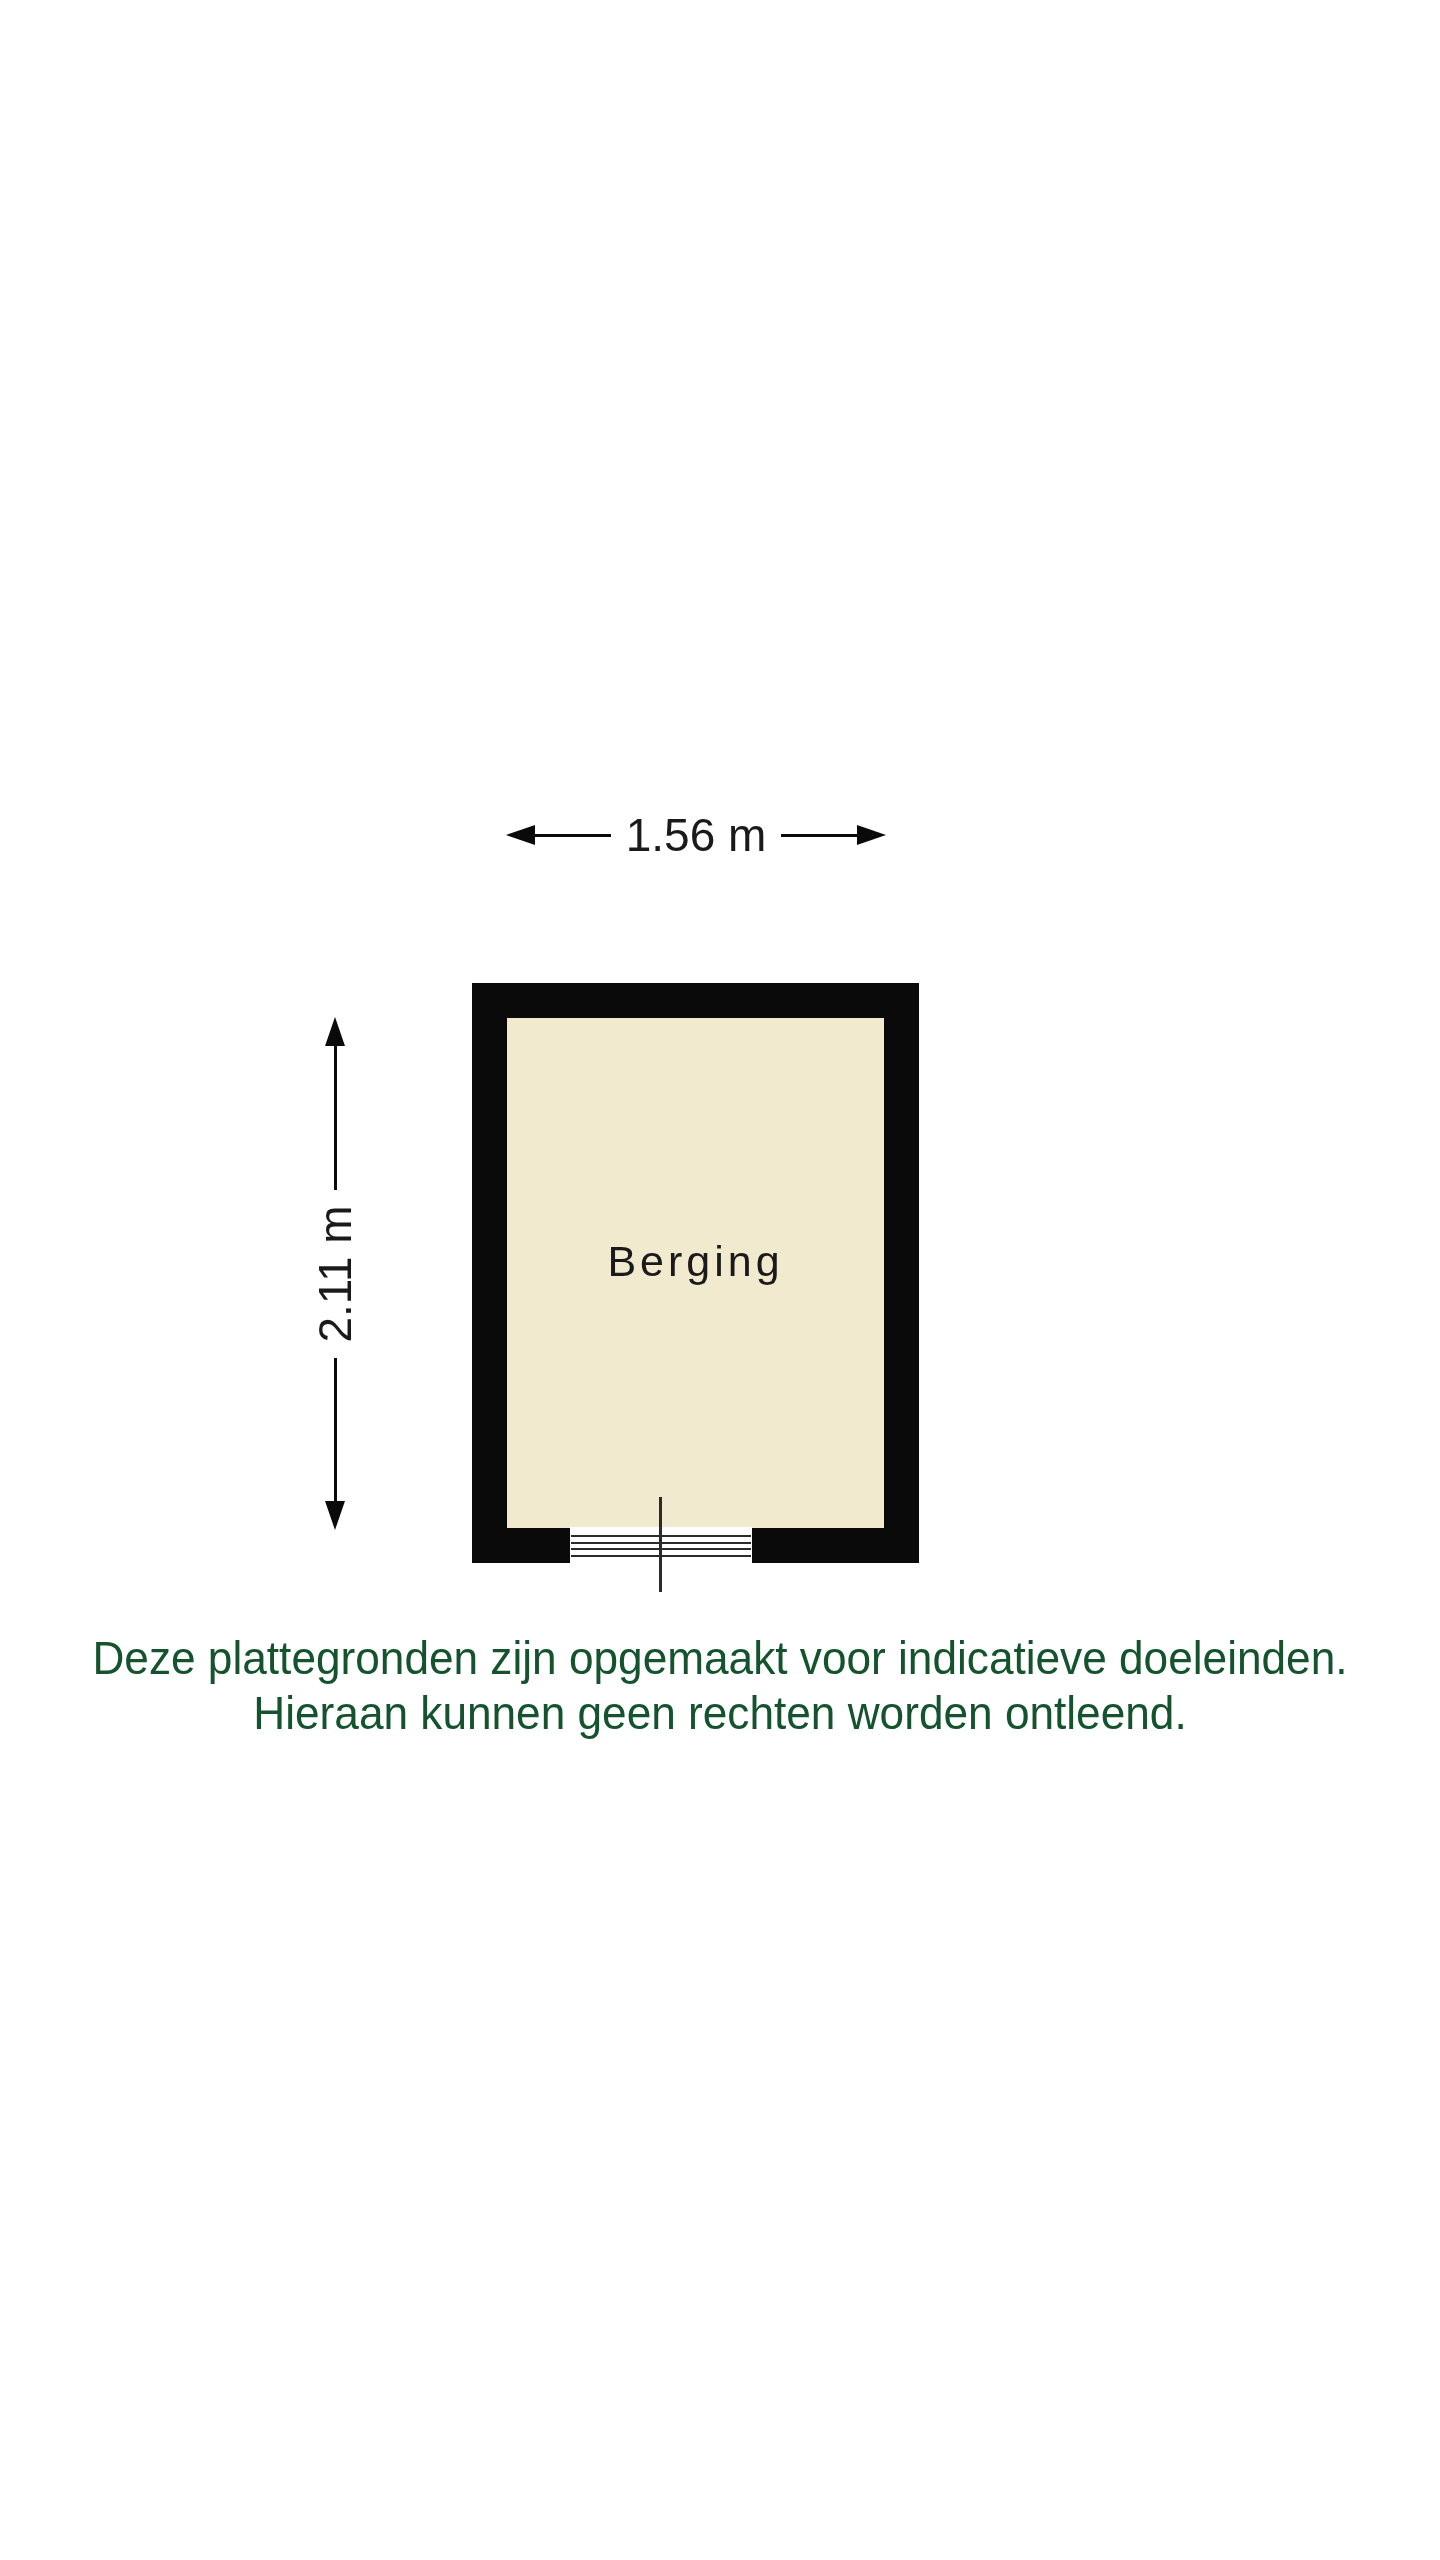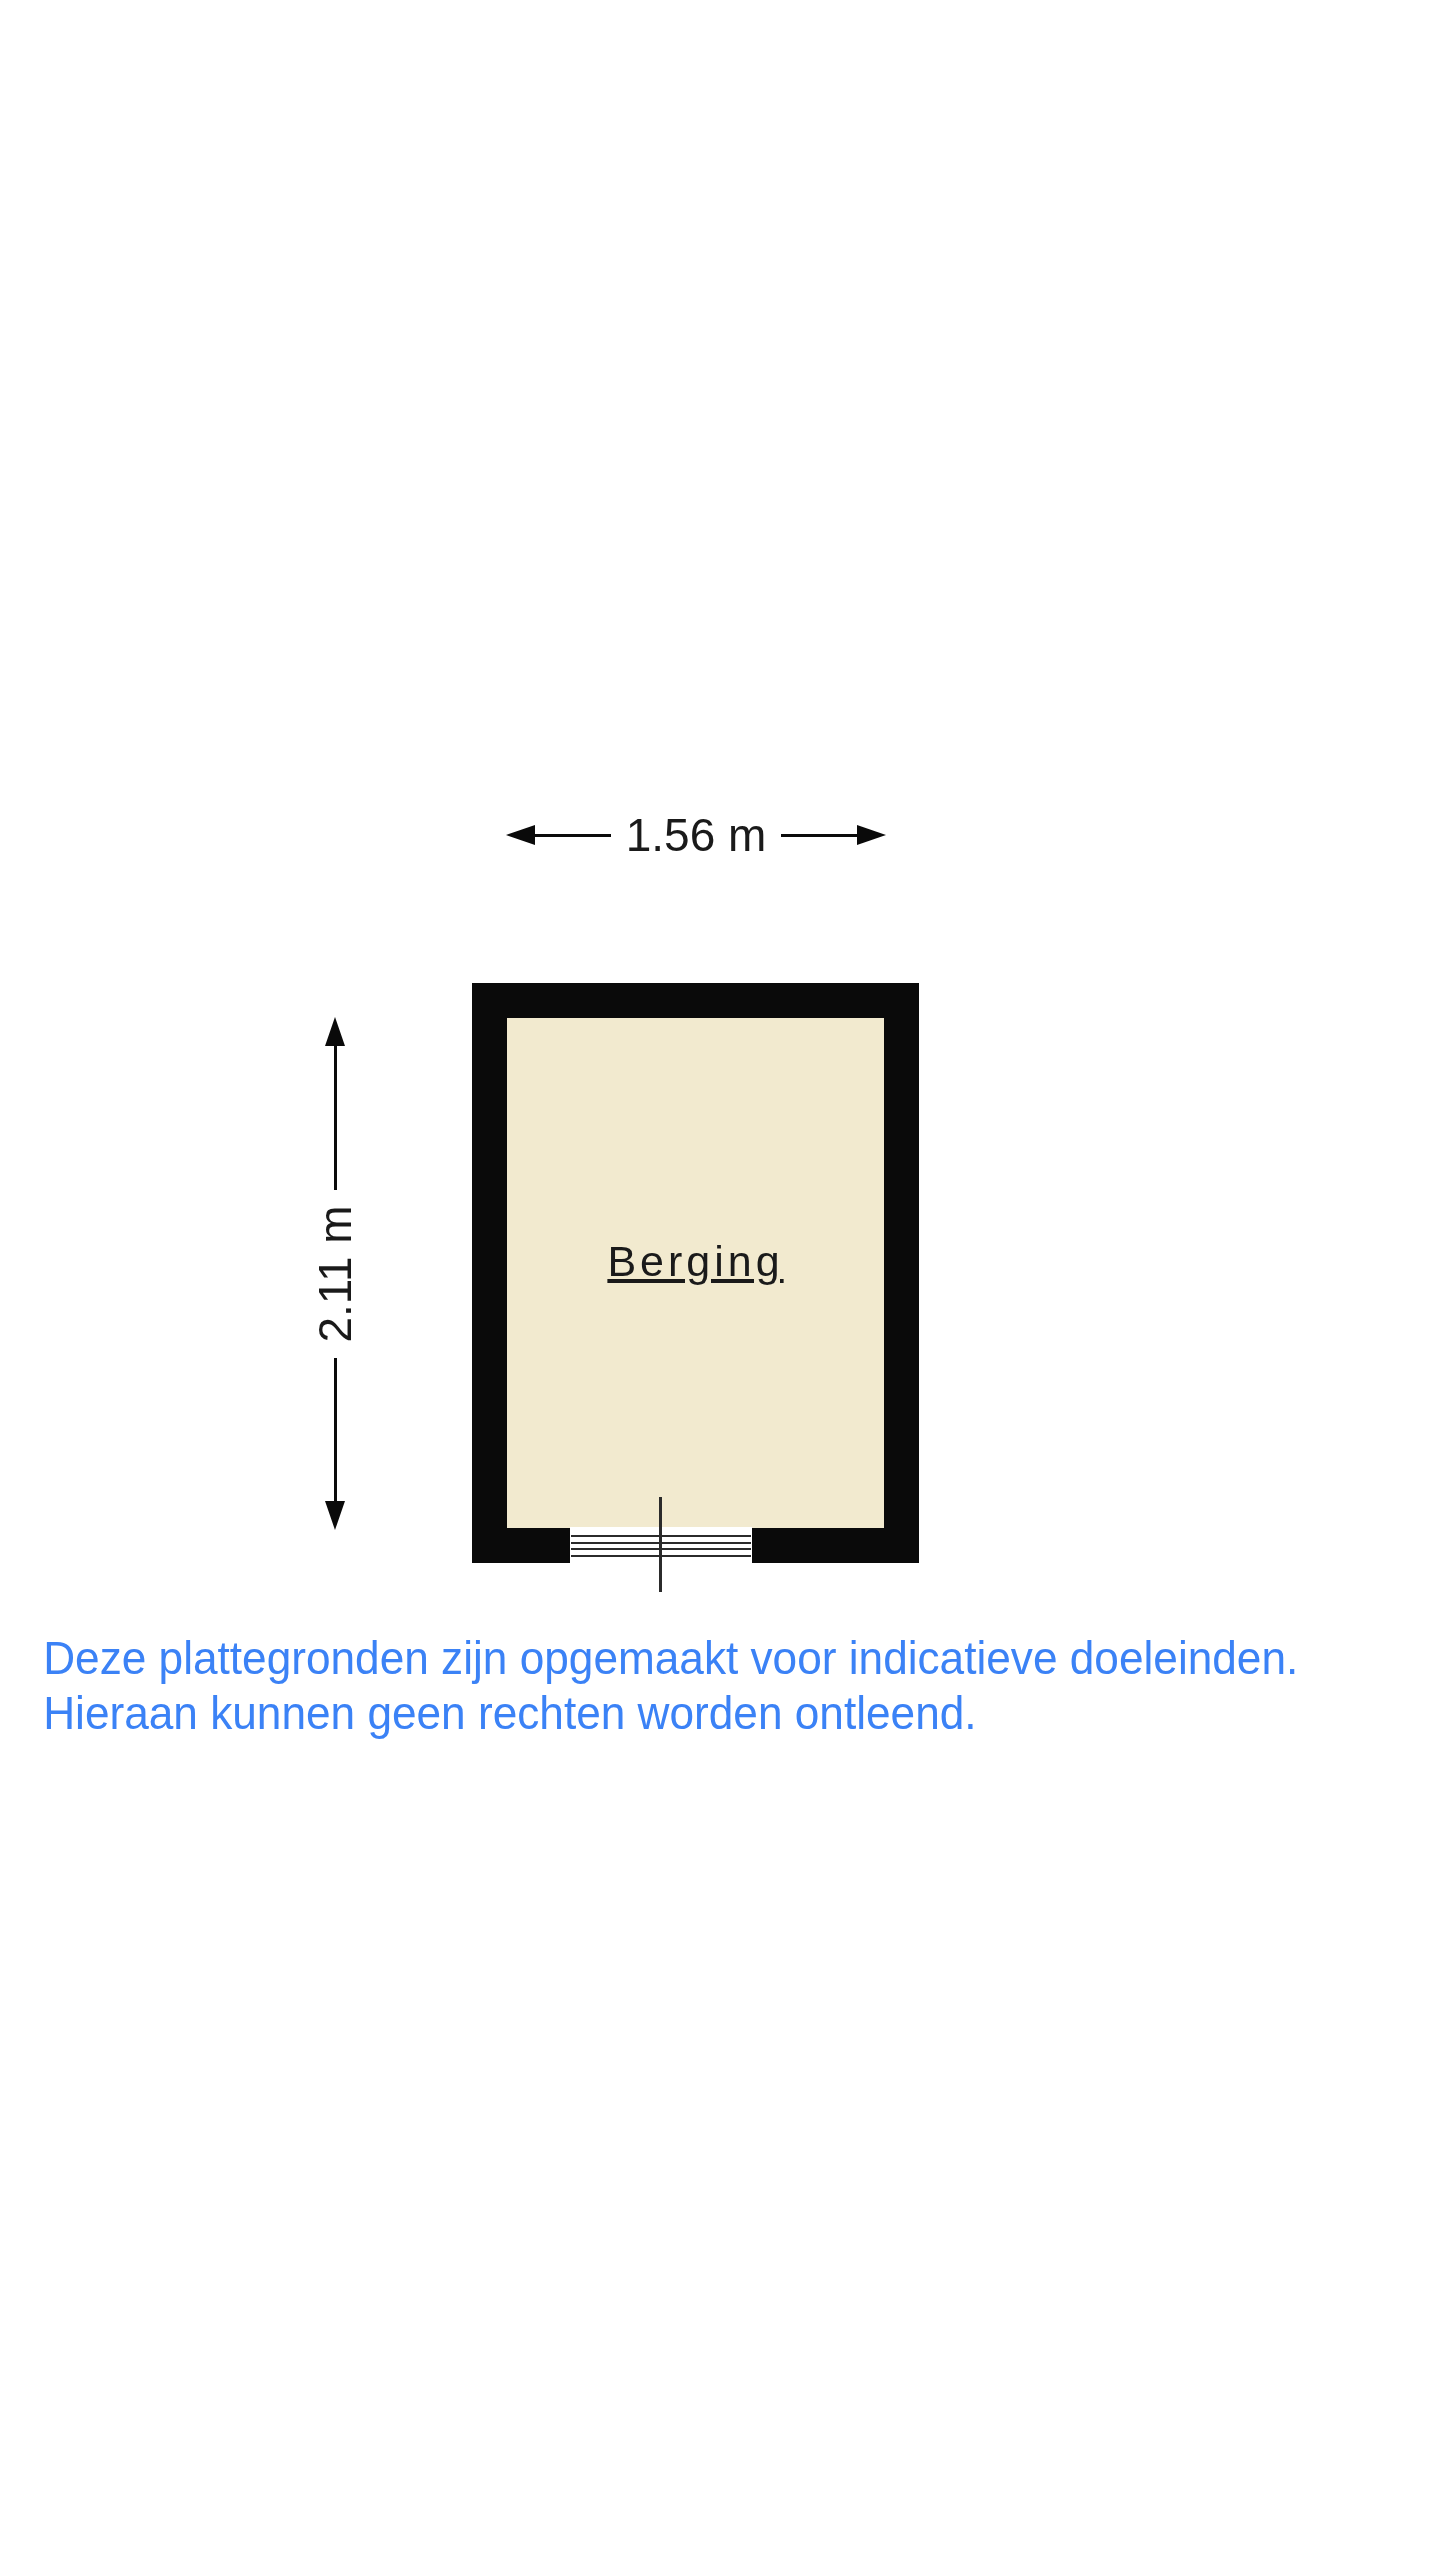--- a/index.html
+++ b/index.html
@@ -103,21 +103,20 @@
     background: var(--line);
   }
 
   
   .room-label {
     position: absolute;
     left: 472px; top: 1238px;
     width: 447px;
     text-align: center;
     color: var(--text);
-    text-decoration: underline;
   }
   .room-name {
     font-size: 43px;
     line-height: 46px;
     letter-spacing: 4px;
   }
   .room-height {
     font-size: 33px;
     line-height: 40px;
     margin-top: 12px;
@@ -126,21 +125,22 @@
     font-size: 40px;
     line-height: 44px;
     margin-top: 4px;
   }
 
   
   .disclaimer {
     position: absolute;
     left: 0; top: 1630px;
     width: 1440px;
-    color: #3b82f6;
+    text-align: center;
+    color: #14532d;
   }
   .disclaimer-line {
     font-size: 47px;
     line-height: 55px;
     white-space: nowrap;
     transform: scaleX(0.94);
     transform-origin: center;
   }
 </style>
 </head>

